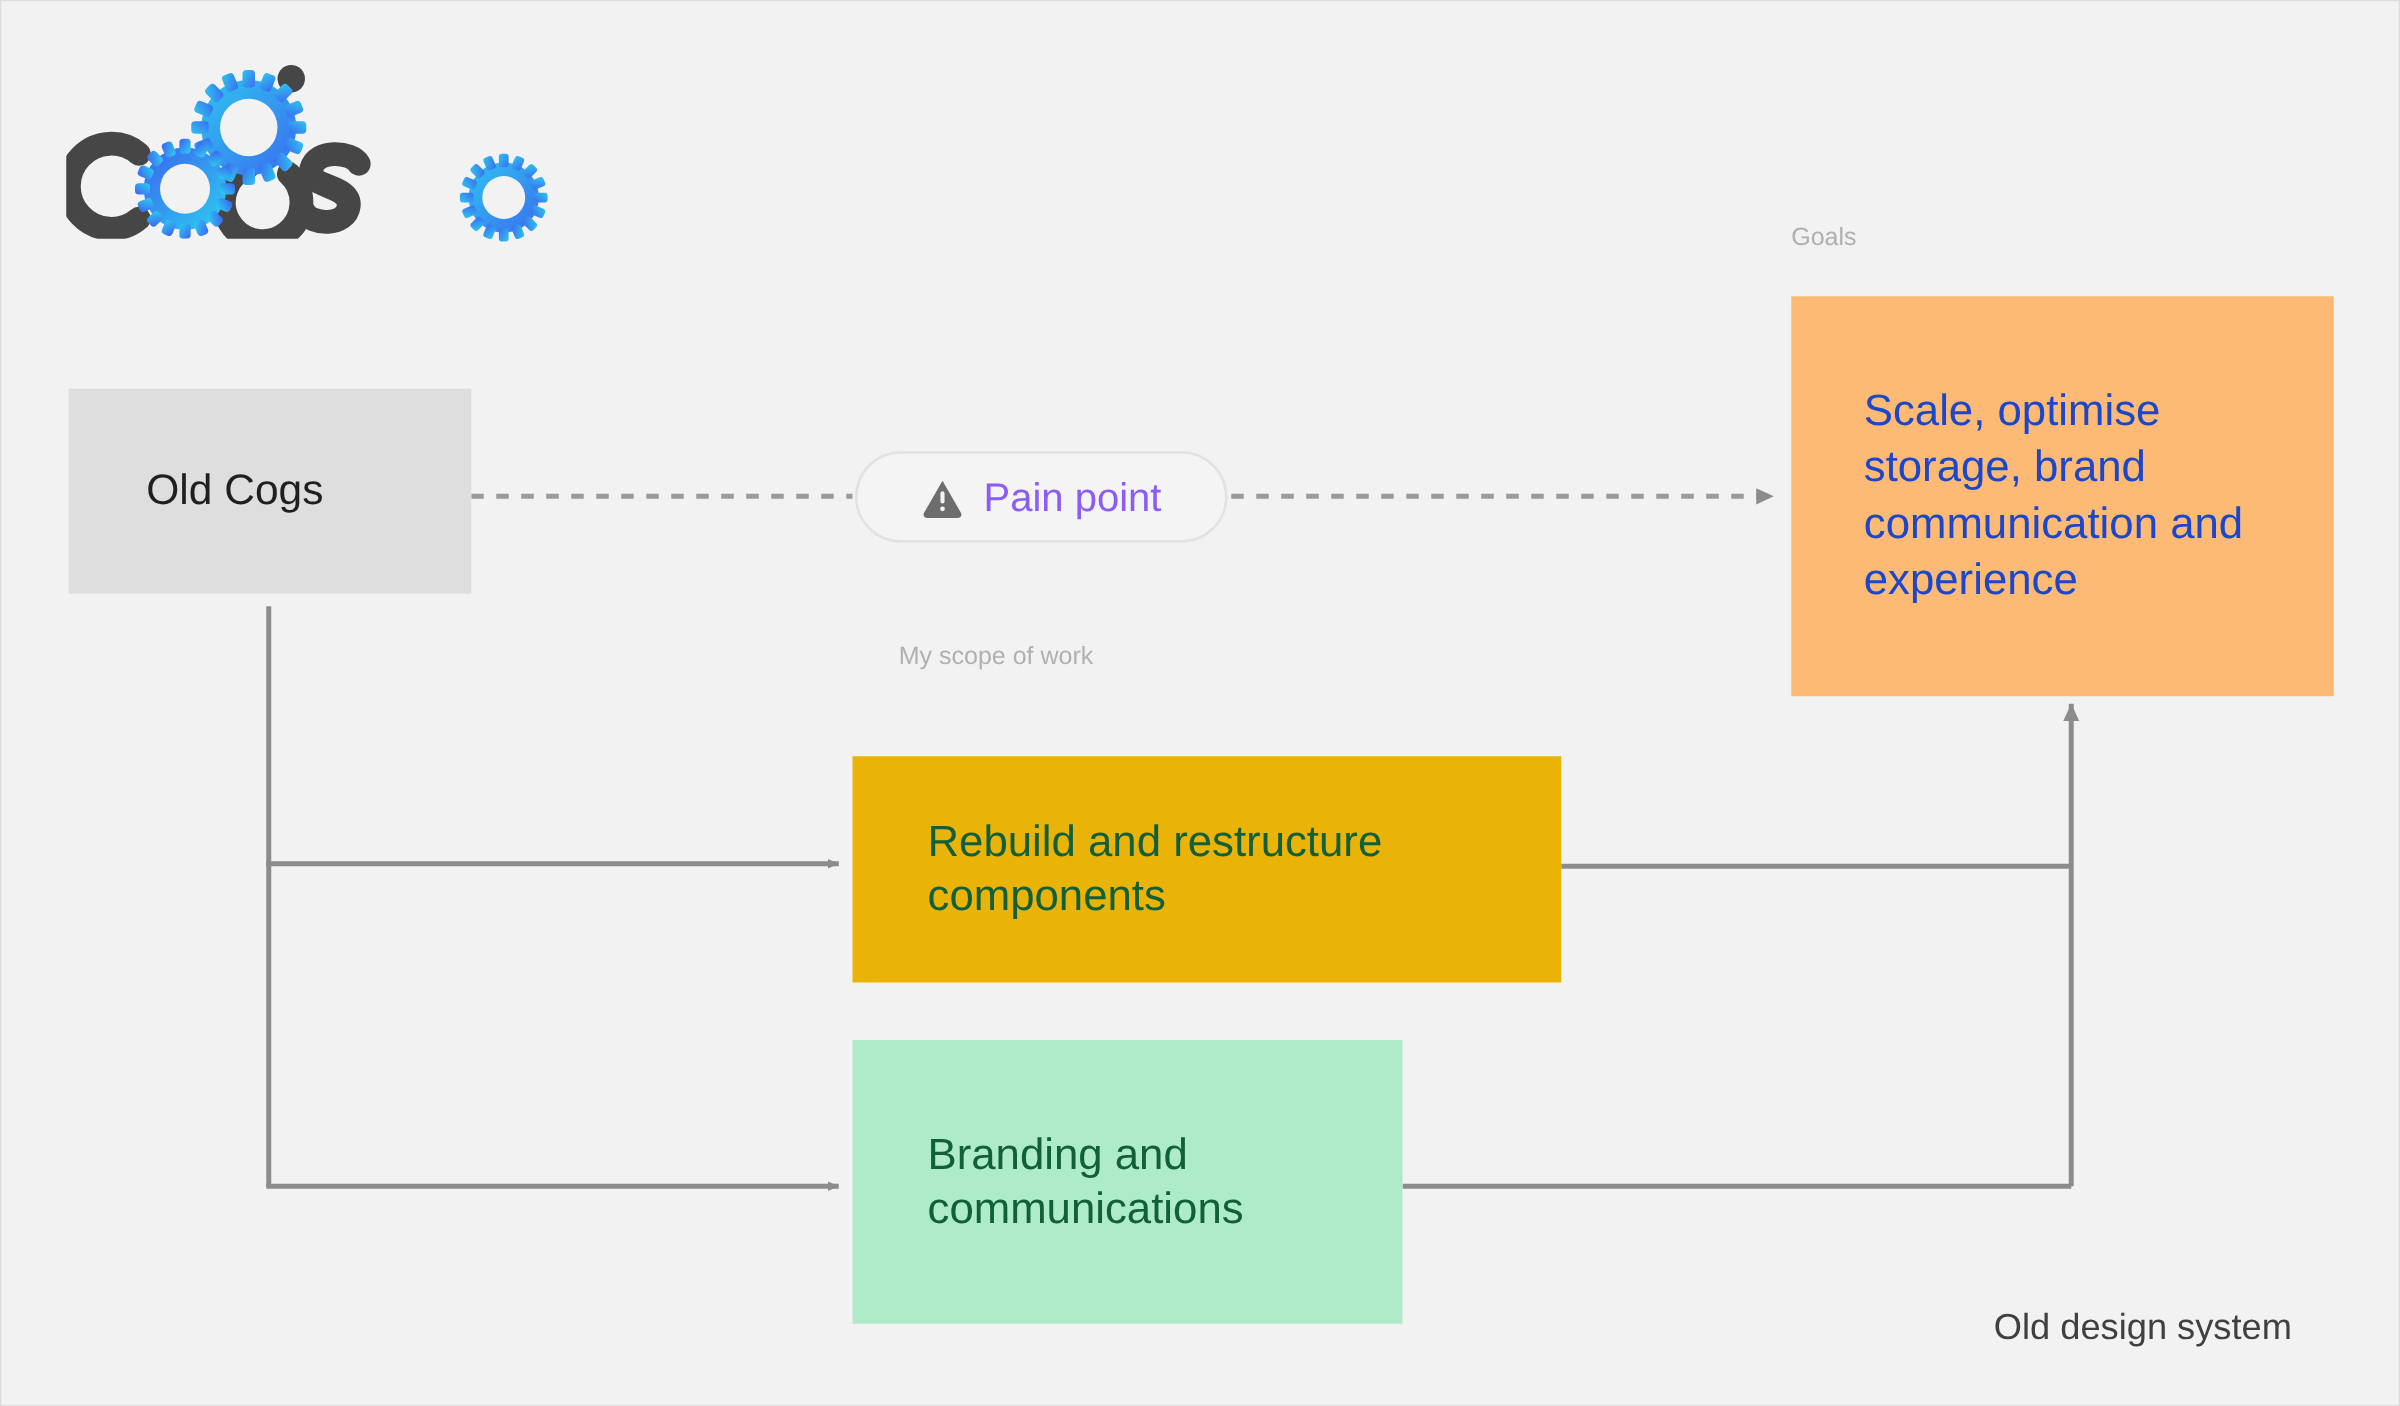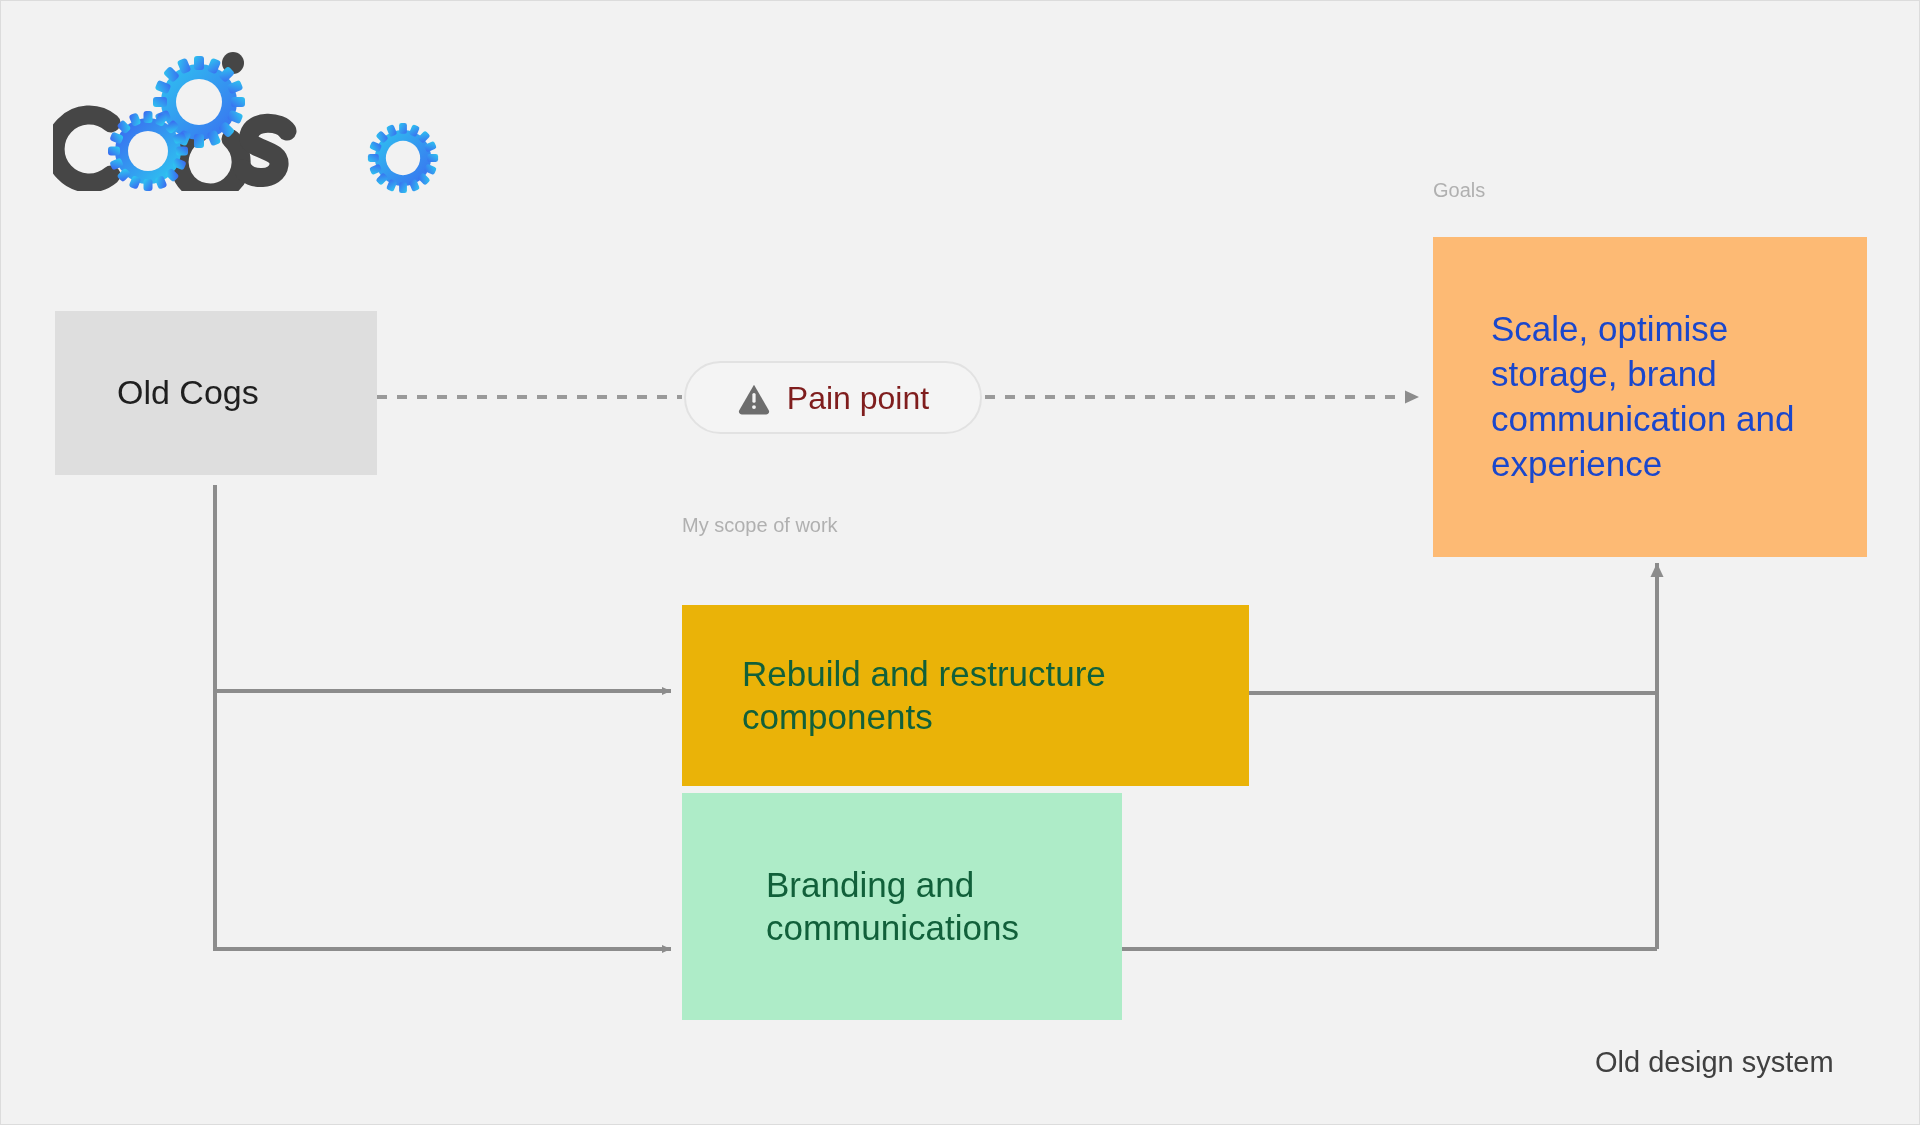--- a/index.html
+++ b/index.html
@@ -75,25 +75,24 @@
   #node-rebuild {
     left: 681px;
     top: 565px;
     width: 567px;
     height: 181px;
     background: #eab308;
     margin-top: 39px;
   }
   #node-branding {
     left: 681px;
-    top: 792px;
+    top: 831px;
     width: 440px;
     height: 227px;
     background: #aeecc8;
-    padding-left: 24px;
   }
   #node-rebuild .node-label,
   #node-branding .node-label {
     color: #11603a;
     font-size: 35px;
     padding-left: 60px;
     padding-right: 16px;
   }
 
   #node-goals {
@@ -112,21 +111,21 @@
   }
 
   
   .caption {
     position: absolute;
     color: #b0b0b0;
     font-size: 20px;
     white-space: nowrap;
   }
   #caption-goals { left: 1432px; top: 178px; }
-  #caption-scope { left: 681px; top: 513px; }
+  #caption-scope { left: 718px; top: 513px; }
   #caption-old-ds {
     left: 1594px;
     top: 1045px;
     color: #404040;
     font-size: 29px;
   }
 
   
   #pain-point {
     position: absolute;
@@ -137,21 +136,21 @@
     background: #f4f4f4;
     border: 2px solid #e2e2e2;
     border-radius: 38px;
     display: flex;
     align-items: center;
     justify-content: center;
     gap: 16px;
     box-sizing: border-box;
   }
   #pain-point .pp-label {
-    color: #7f1d1d;
+    color: #8b5cf6;
     font-size: 32px;
     line-height: 1;
   }
   #pain-point .pp-icon {
     width: 34px;
     height: 34px;
     display: block;
   }
 </style>
 </head>

